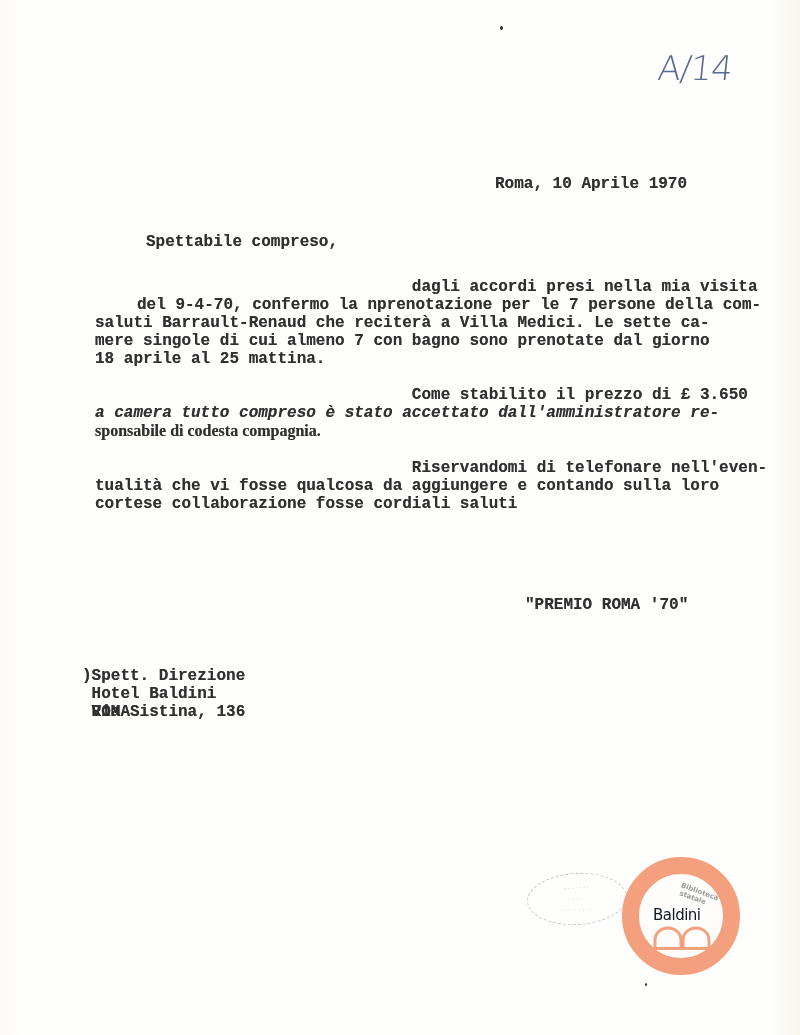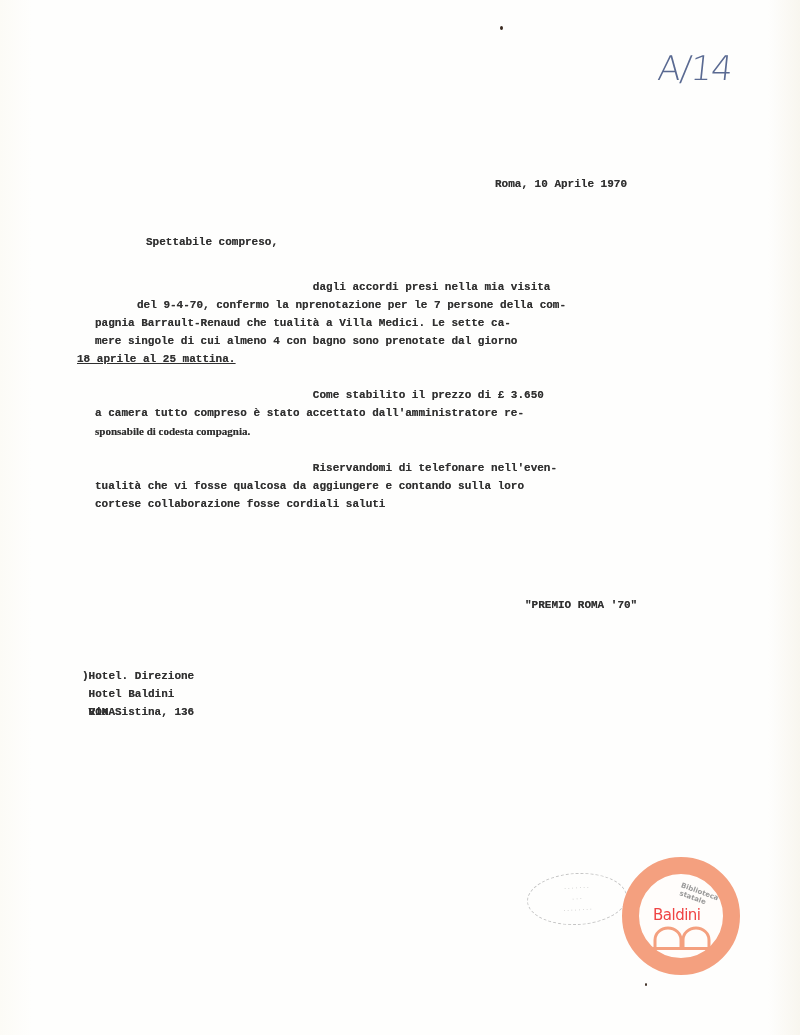--- a/index.html
+++ b/index.html
@@ -33,21 +33,21 @@
       top: 48px;
       font-family: "DejaVu Sans", sans-serif;
       font-size: 34px;
       color: #5a6a92;
       letter-spacing: -1px;
       transform: skewX(-6deg);
       font-weight: 300;
     }
     .line {
       position: absolute;
-      font-size: 11px;
+      font-size: 16px;
       line-height: 16px;
       white-space: pre;
       font-weight: bold;
       color: #303030;
       text-shadow: 0 0 0.6px rgba(40,40,40,0.6);
     }
     .stamp {
       position: absolute;
       left: 527px;
       top: 873px;
@@ -88,21 +88,21 @@
       transform: rotate(20deg);
       text-align: center;
       width: 30px;
     }
     .logo-name {
       position: absolute;
       left: 14px;
       top: 32px;
       font-family: "DejaVu Sans", sans-serif;
       font-size: 15px;
-      color: #ef4444;
+      color: #0f172a;
       letter-spacing: -0.5px;
     }
     .logo-bb {
       position: absolute;
       left: 14px;
       top: 52px;
       width: 58px;
       height: 24px;
     }
   </style>
@@ -116,41 +116,41 @@
 
   <div class="archive-mark">A/14</div>
 
   <div class="line" style="left:495px; top:176px;">Roma, 10 Aprile 1970</div>
 
   <div class="line" style="left:146px; top:234px;">Spettabile compreso,</div>
 
   <div>
     <div class="line" style="left:95px; top:279px;">                                 dagli accordi presi nella mia visita</div>
     <div class="line" style="left:95px; top:297px;margin-left:42px;">del 9-4-70, confermo la nprenotazione per le 7 persone della com-</div>
-    <div class="line" style="left:95px; top:315px;">pagnia Barrault-Renaud che tualità a Villa Medici. Le sette ca-</div>
-    <div class="line" style="left:95px; top:333px;">mere singole di cui almeno 4 con bagno sono prenotate dal giorno</div>
-    <div class="line" style="left:77px; top:351px;text-decoration:underline;">18 aprile al 25 mattina.</div>
+    <div class="line" style="left:95px; top:315px;">saluti Barrault-Renaud che reciterà a Villa Medici. Le sette ca-</div>
+    <div class="line" style="left:95px; top:333px;">mere singole di cui almeno 7 con bagno sono prenotate dal giorno</div>
+    <div class="line" style="left:95px; top:351px;">18 aprile al 25 mattina.</div>
   </div>
 
   <div>
     <div class="line" style="left:95px; top:387px;">                                 Come stabilito il prezzo di £ 3.650</div>
-    <div class="line" style="left:95px; top:405px;">a camera tutto compreso è stato accettato dall'amministratore re-</div>
+    <div class="line" style="left:95px; top:405px;font-style:italic;">a camera tutto compreso è stato accettato dall'amministratore re-</div>
     <div class="line" style="left:95px; top:423px;font-family:Liberation Serif, serif;">sponsabile di codesta compagnia.</div>
   </div>
 
   <div>
     <div class="line" style="left:95px; top:460px;">                                 Riservandomi di telefonare nell'even-</div>
     <div class="line" style="left:95px; top:478px;">tualità che vi fosse qualcosa da aggiungere e contando sulla loro</div>
     <div class="line" style="left:95px; top:496px;">cortese collaborazione fosse cordiali saluti</div>
   </div>
 
   <div class="line" style="left:525px; top:597px;">"PREMIO ROMA '70"</div>
 
   <div>
-    <div class="line" style="left:82px; top:668px;">)Hotel. Direzione</div>
+    <div class="line" style="left:82px; top:668px;">)Spett. Direzione</div>
     <div class="line" style="left:82px; top:686px;"> Hotel Baldini</div>
     <div class="line" style="left:82px; top:704px;"> Via Sistina, 136</div>
     <div class="line" style="left:82px; top:684px;margin-top:20px;"> ROMA</div>
   </div>
 
   <div class="stamp">
     <div>· · · · · · ·</div>
     <div>· · ·</div>
     <div>· · · · · · · ·</div>
   </div>

